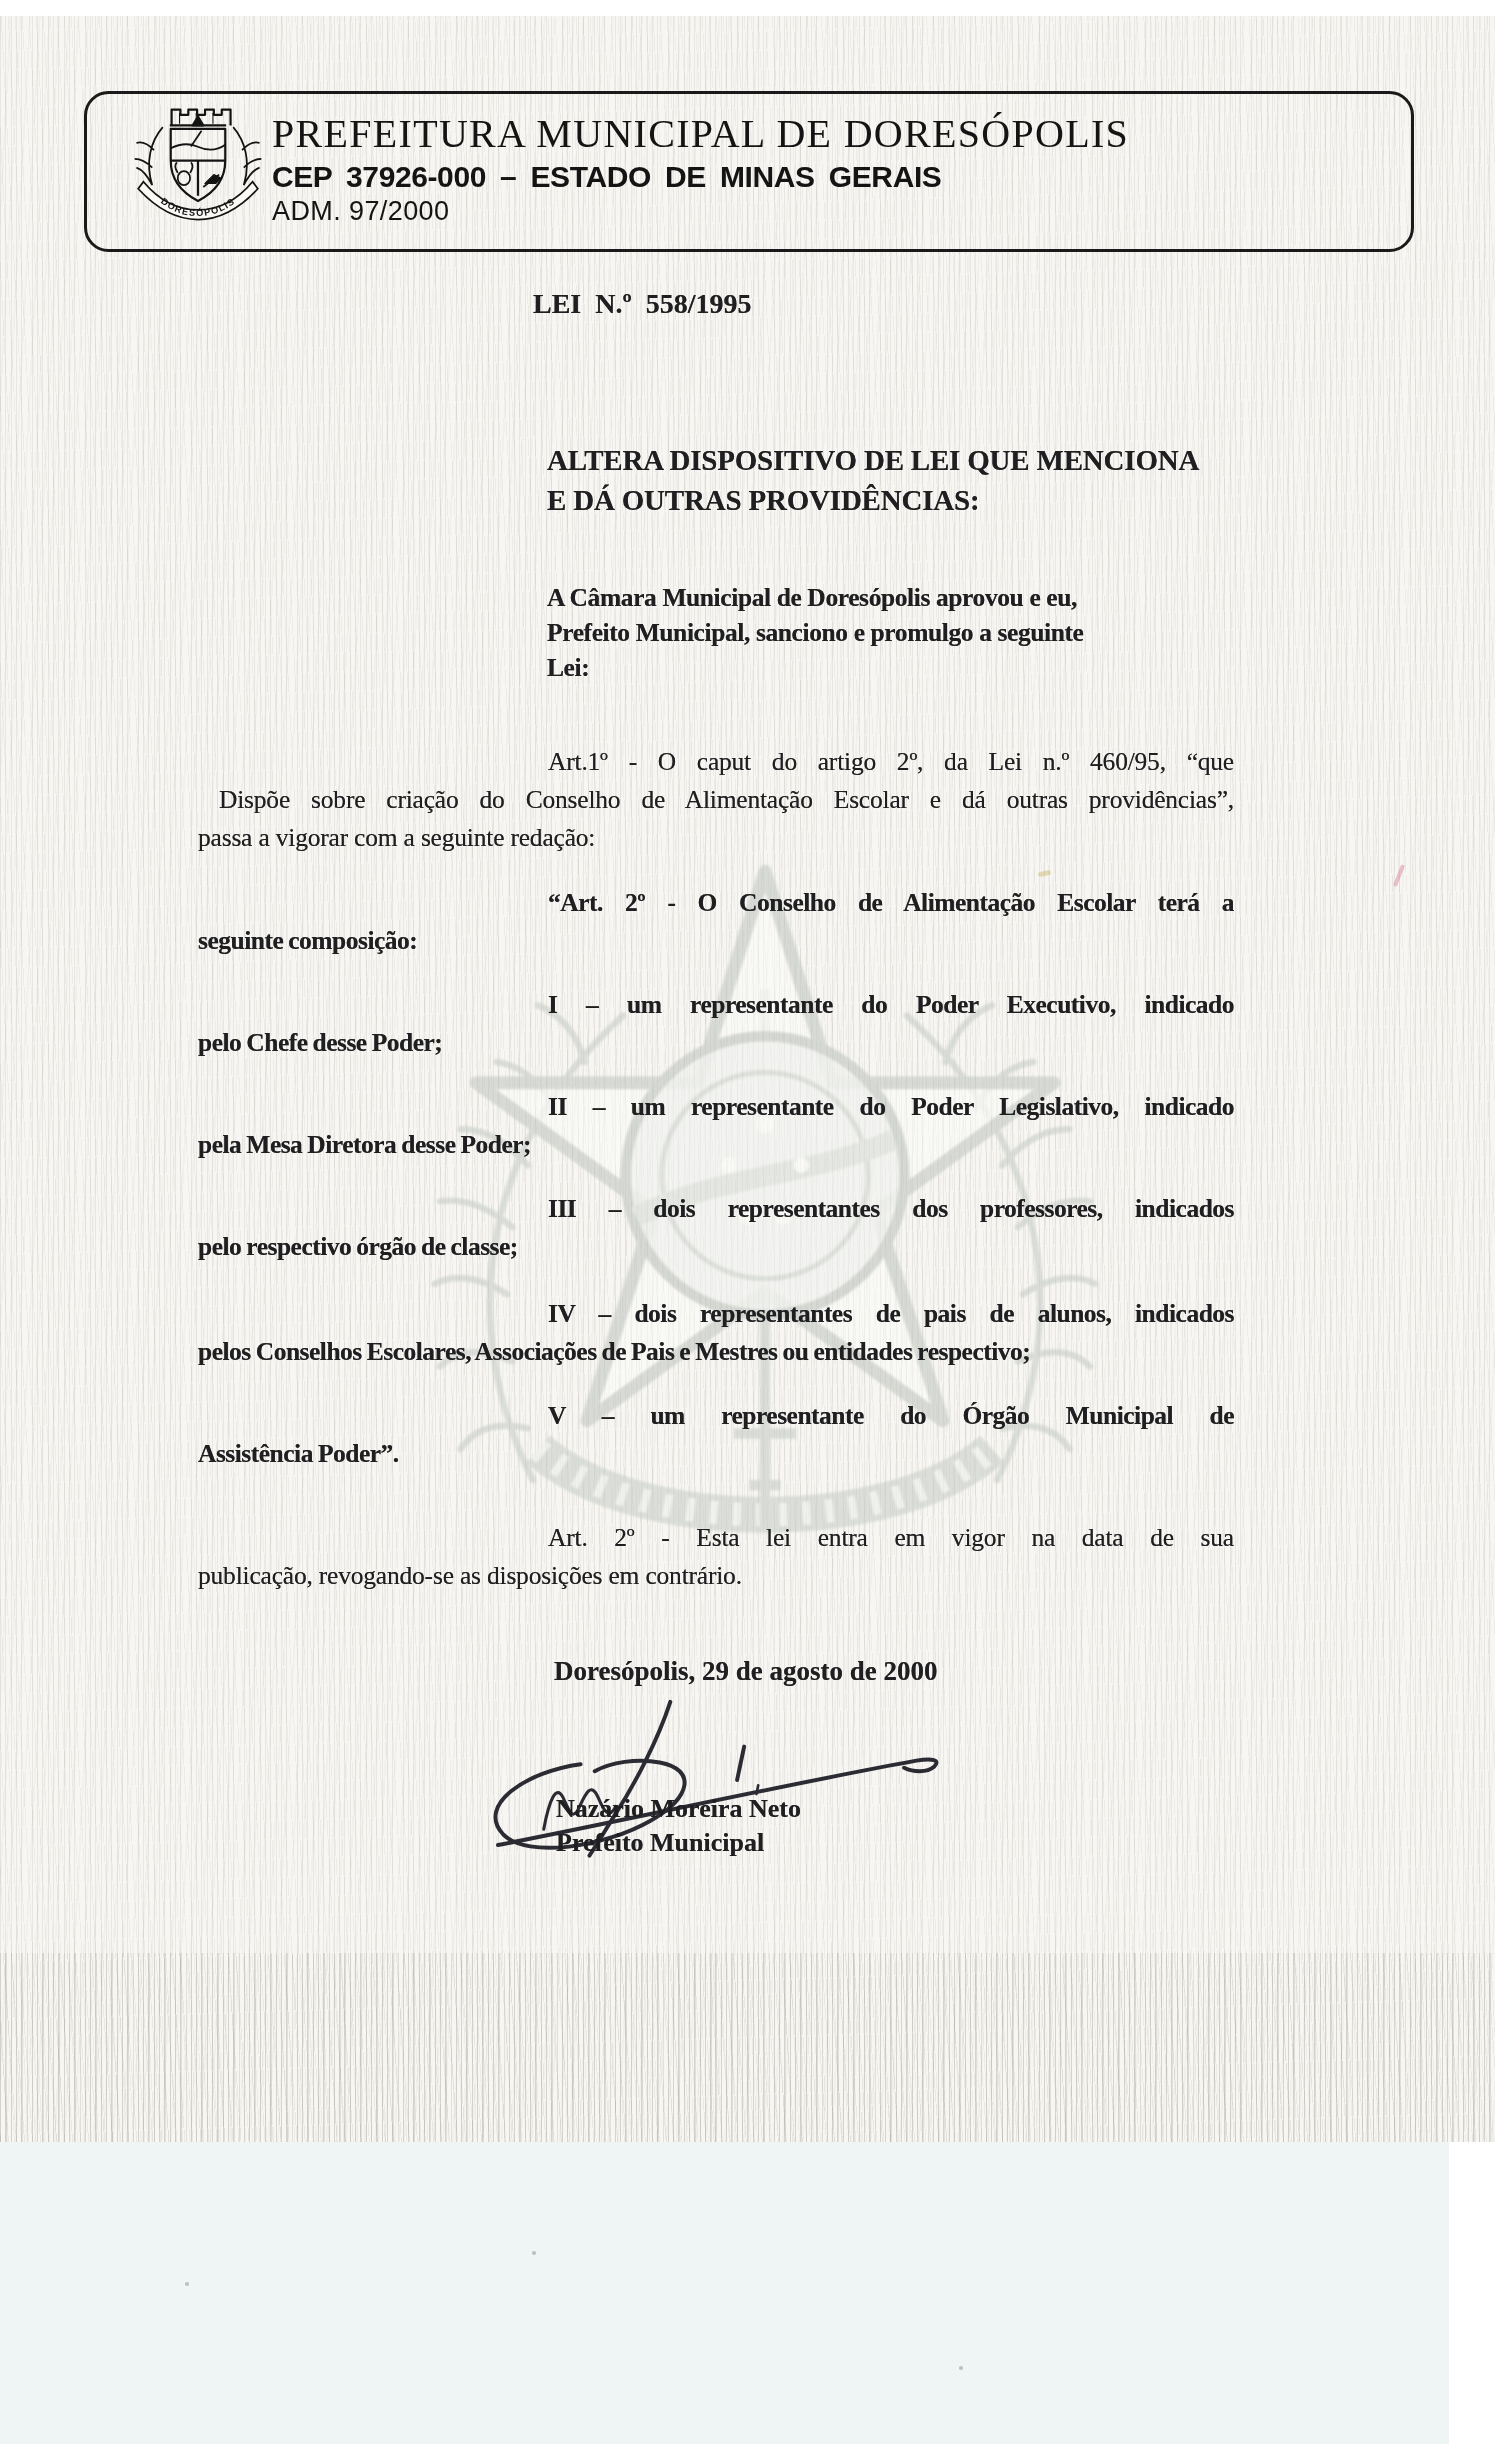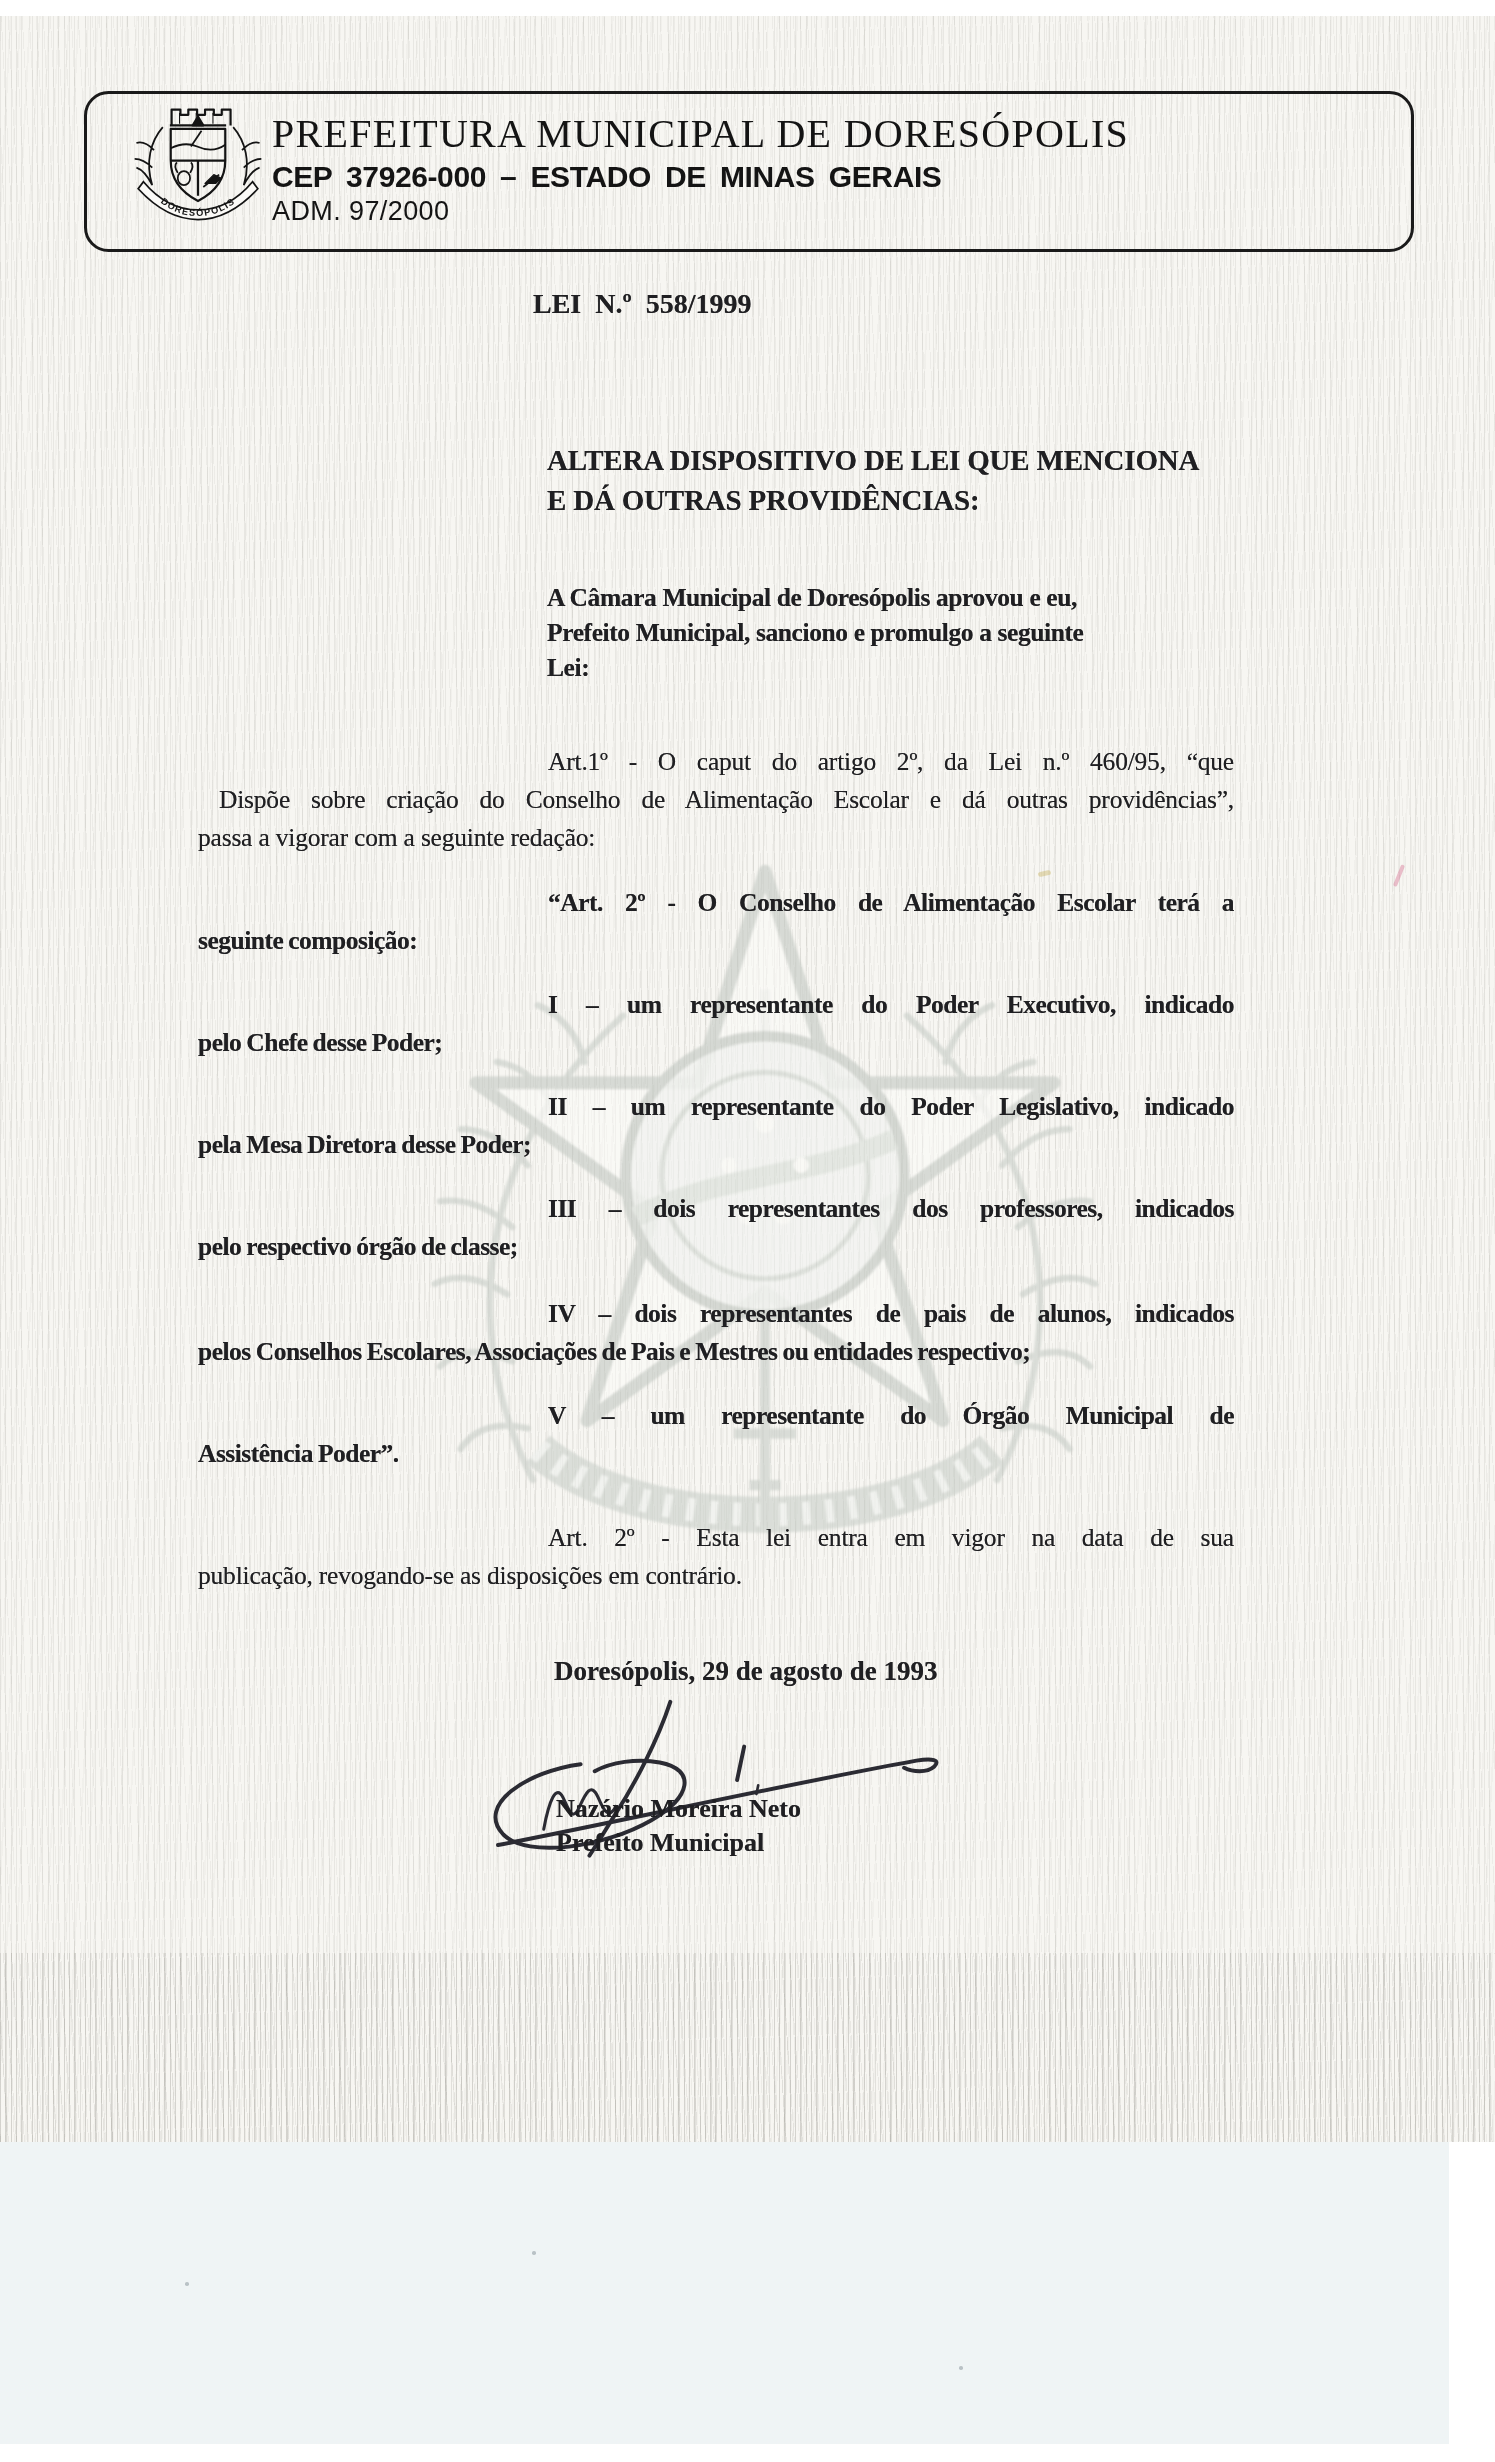--- a/index.html
+++ b/index.html
@@ -120,21 +120,21 @@
         <textPath href="#bcurve" startOffset="50%" text-anchor="middle">DORESÓPOLIS</textPath>
       </text>
     </svg>
     <div class="htxt">
       <div class="org">PREFEITURA MUNICIPAL DE DORESÓPOLIS</div>
       <div class="addr">CEP 37926-000 – ESTADO DE MINAS GERAIS</div>
       <div class="adm">ADM. 97/2000</div>
     </div>
   </div>
 
-  <div class="law-number ink">LEI N.º 558/1999</div>
+  <div class="law-number ink">LEI N.º 558/1995</div>
 
   <div class="epigraph ink">
     <div class="line">ALTERA DISPOSITIVO DE LEI QUE MENCIONA</div>
     <div class="line">E DÁ OUTRAS PROVIDÊNCIAS:</div>
   </div>
 
   <div class="preamble ink">
     <div class="line">A Câmara Municipal de Doresópolis aprovou e eu,</div>
     <div class="line">Prefeito Municipal, sanciono e promulgo a seguinte</div>
     <div class="line">Lei:</div>
@@ -178,21 +178,21 @@
       <div class="line">Assistência Poder”.</div>
     </div>
 
     <div class="par">
       <div class="line j indent">Art. 2º - Esta lei entra em vigor na data de sua</div>
       <div class="line">publicação, revogando-se as disposições em contrário.</div>
     </div>
 
   </div>
 
-  <div class="dateline ink">Doresópolis, 29 de agosto de 1993</div>
+  <div class="dateline ink">Doresópolis, 29 de agosto de 2000</div>
 
   <svg class="sig-svg" width="545" height="185" viewBox="500 1915 620 210">
     <g fill="none" stroke="#2b2b33" stroke-width="4.5" stroke-linecap="round">
       <path d="M762 1935 C748 1978 722 2028 700 2062 C690 2078 678 2098 670 2110"></path>
       <path d="M660 2006 C600 2014 540 2052 572 2086 C600 2114 688 2100 740 2070 C786 2044 792 2012 750 2004 C724 1999 694 2004 676 2014"></path>
       <path d="M566 2098 C700 2072 898 2028 1042 2002 C1060 1999 1070 2001 1062 2009 C1054 2016 1038 2015 1028 2010"></path>
       <path d="M846 1986 L838 2024"></path>
       <path d="M618 2080 C624 2048 632 2028 640 2044 C646 2056 650 2072 658 2056 C666 2038 672 2026 680 2044 C686 2058 692 2070 700 2054" stroke-width="3.5"></path>
       <path d="M862 2030 l-2 10" stroke-width="3"></path>
     </g>

